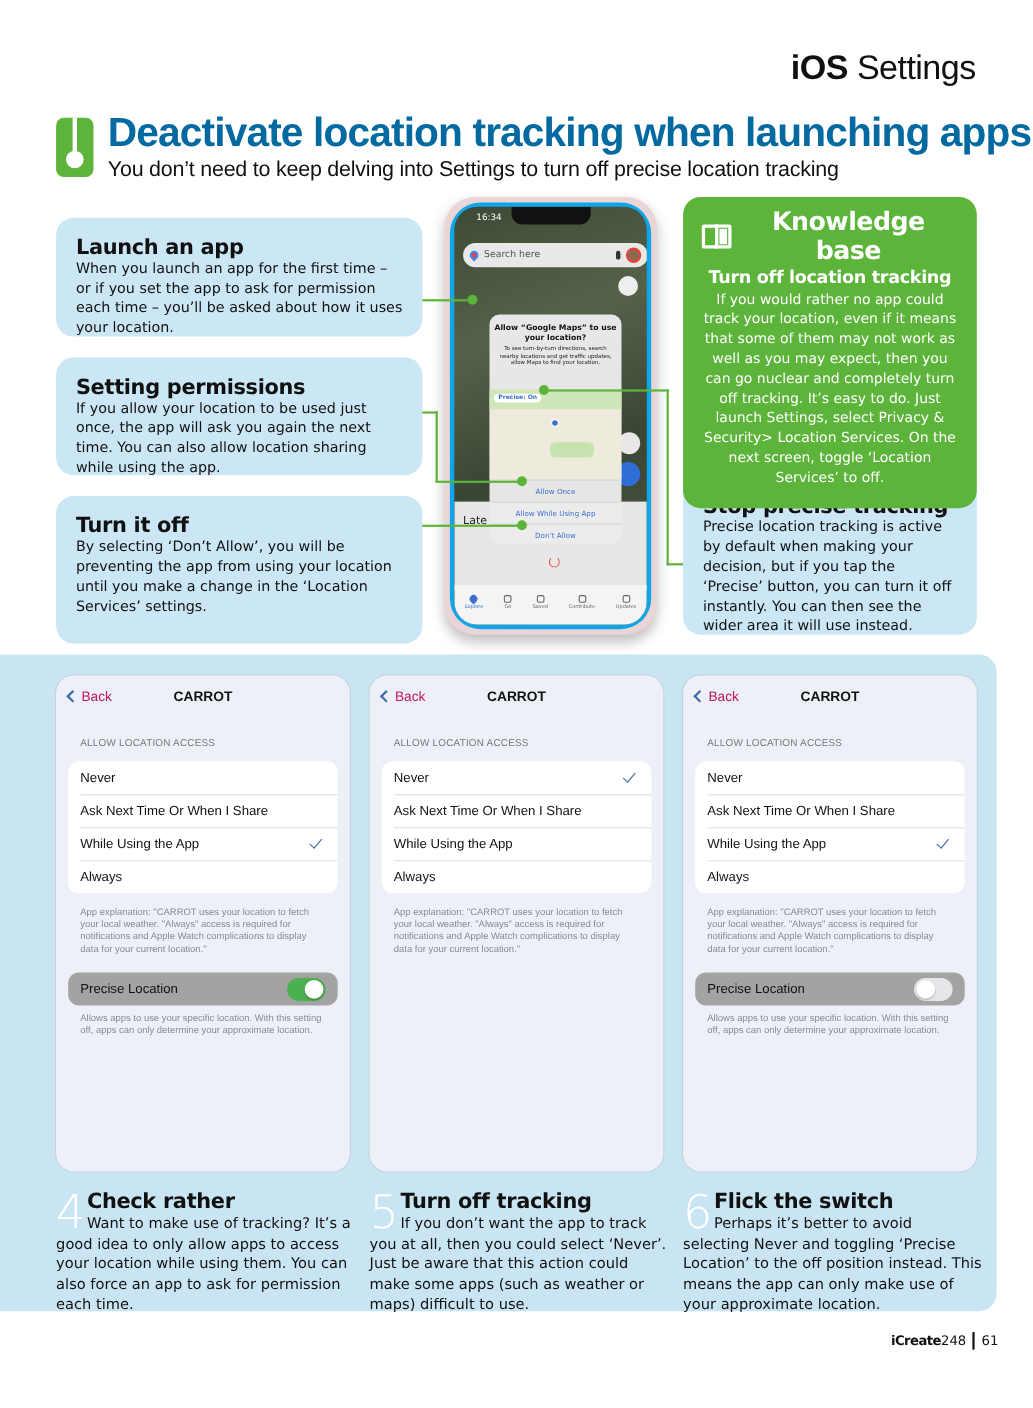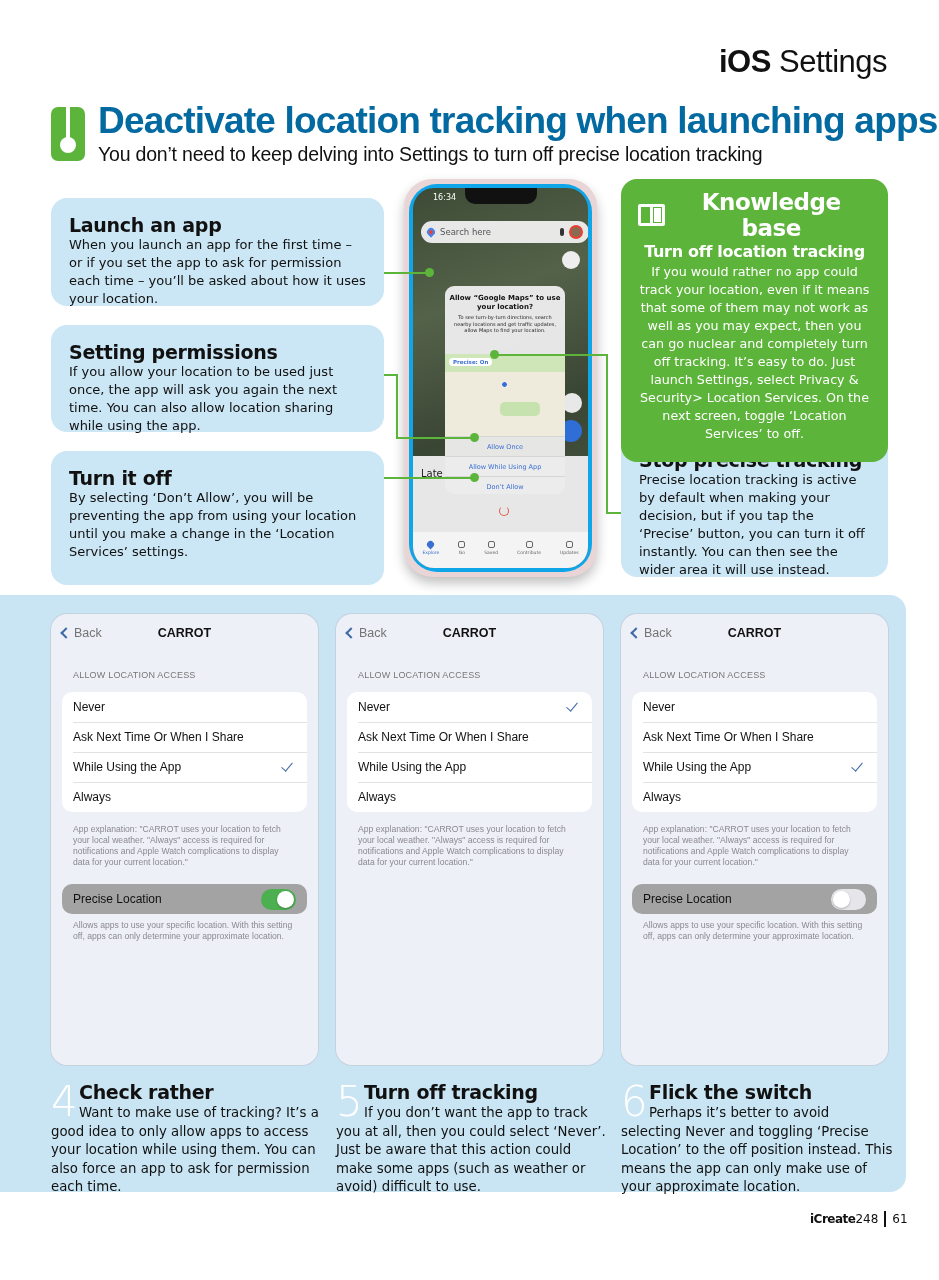--- a/index.html
+++ b/index.html
@@ -58,21 +58,21 @@
   .tab .ti { width: 7px; height: 7px; border: 1px solid #666; border-radius: 2px; }
   .tab.active { color: #3a6fd1; }
   .tab.active .ti { border-color: #3a6fd1; background: #3a6fd1; border-radius: 50% 50% 50% 0; transform: rotate(-45deg); }
   .fab1 { position: absolute; right: 6px; top: 205px; width: 20px; height: 20px; border-radius: 50%; background: #e8e8e8; }
   .fab2 { position: absolute; right: 6px; top: 232px; width: 22px; height: 22px; border-radius: 50%; background: #2e6ed6; }
 
   .steps-bg { position: absolute; left: 0; top: 595px; width: 906px; height: 597px; background: #c9e5f3; border-radius: 0 16px 16px 0; }
   .ios-panel { position: absolute; top: 614px; width: 267px; height: 451px; background: #eef0f8; border-radius: 16px; box-shadow: 0 0 0 1px #c4d2de; font-family: "Liberation Sans", sans-serif; }
   #p1 { left: 51px; } #p2 { left: 336px; } #p3 { left: 621px; }
   .ios-nav { position: relative; height: 38px; }
-  .ios-back { position: absolute; left: 8px; top: 12px; font-size: 12.5px; color: #737373; display: flex; align-items: center; gap: 4px; }
+  .ios-back { position: absolute; left: 8px; top: 12px; font-size: 12.5px; color: #be185d; display: flex; align-items: center; gap: 4px; }
   .ios-back .chev { width: 8px; height: 8px; border-left: 2px solid #3d6aa8; border-bottom: 2px solid #3d6aa8; transform: rotate(45deg); margin-left: 3px; }
   .ios-title { position: absolute; left: 0; right: 0; top: 12px; text-align: center; font-size: 12.5px; font-weight: 700; color: #111; }
   .ios-sechead { margin: 18px 0 6px 22px; font-size: 9px; color: #777; letter-spacing: 0.2px; }
   .ios-group { margin: 12px 11px; background: #fff; border-radius: 10px; }
   .ios-row { height: 30px; display: flex; align-items: center; padding: 0 11px; font-size: 12px; color: #111; position: relative; }
   .ios-row + .ios-row::before { content: ""; position: absolute; left: 11px; right: 0; top: 0; height: 1px; background: #e2e2e6; }
   .ios-check { margin-left: auto; width: 6px; height: 11px; border-right: 1.8px solid #3d6aa8; border-bottom: 1.8px solid #3d6aa8; transform: rotate(40deg); margin-right: 6px; margin-top: -3px; }
   .ios-foot { margin: 6px 22px 0 22px; font-size: 8.6px; line-height: 11px; color: #8a8a8e; }
   .ios-toggle-group { margin: 16px 11px 0; background: #a3a3a3; border-radius: 10px; height: 30px; display: flex; align-items: center; padding: 0 11px; font-size: 12px; color: #111; }
   .toggle { margin-left: auto; width: 35px; height: 21px; border-radius: 11px; position: relative; }
@@ -298,21 +298,21 @@
 </div>
 
 <div class="step" id="s4">
   <span class="num">4</span>
   <h3>Check rather</h3>
   <p>Want to make use of tracking? It’s a good idea to only allow apps to access your location while using them. You can also force an app to ask for permission each time.</p>
 </div>
 <div class="step" id="s5">
   <span class="num">5</span>
   <h3>Turn off tracking</h3>
-  <p>If you don’t want the app to track you at all, then you could select ‘Never’. Just be aware that this action could make some apps (such as weather or avoid) difficult to use.</p>
+  <p>If you don’t want the app to track you at all, then you could select ‘Never’. Just be aware that this action could make some apps (such as weather or maps) difficult to use.</p>
 </div>
 <div class="step" id="s6">
   <span class="num">6</span>
   <h3>Flick the switch</h3>
   <p>Perhaps it’s better to avoid selecting Never and toggling ‘Precise Location’ to the off position instead. This means the app can only make use of your approximate location.</p>
 </div>
 
 <div class="folio">
   <span><span class="brand">iCreate</span><span>248</span></span>
   <span class="bar"></span>

